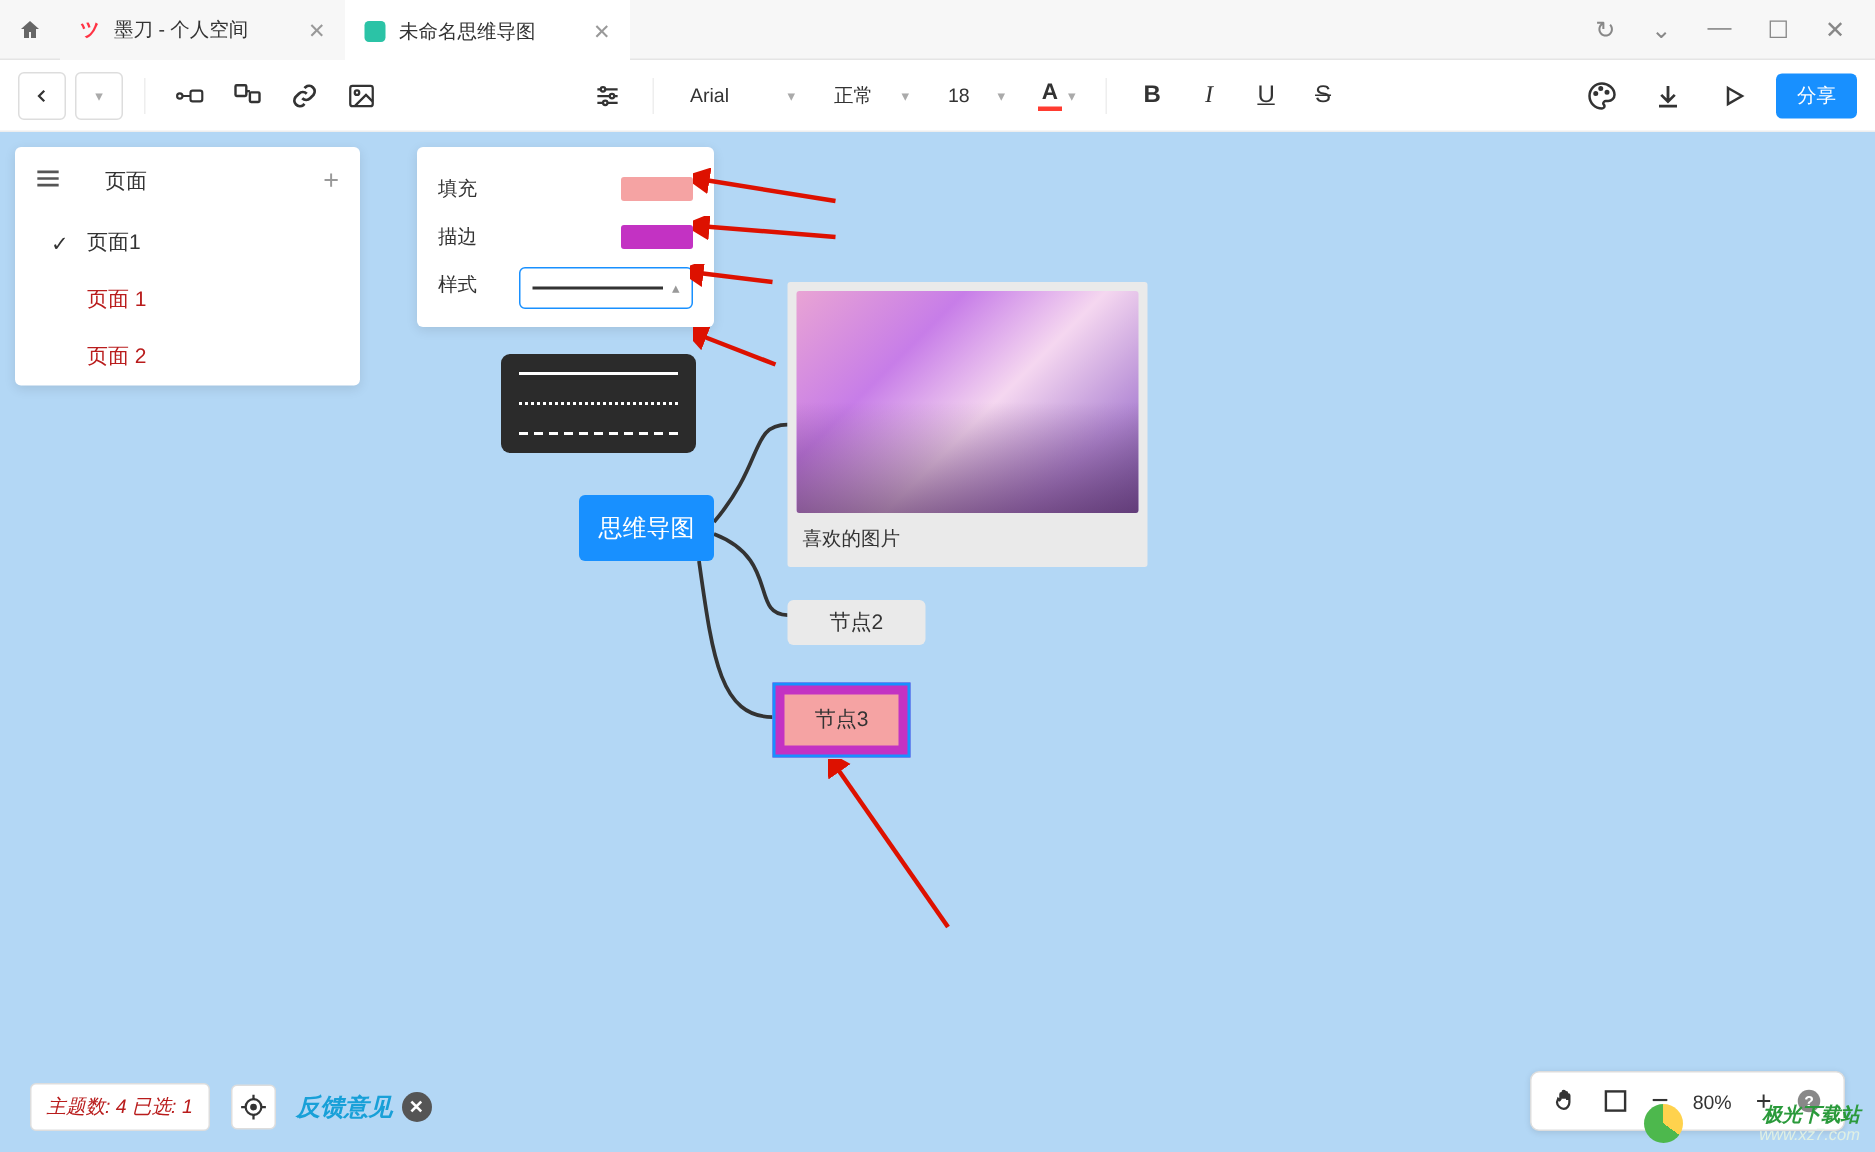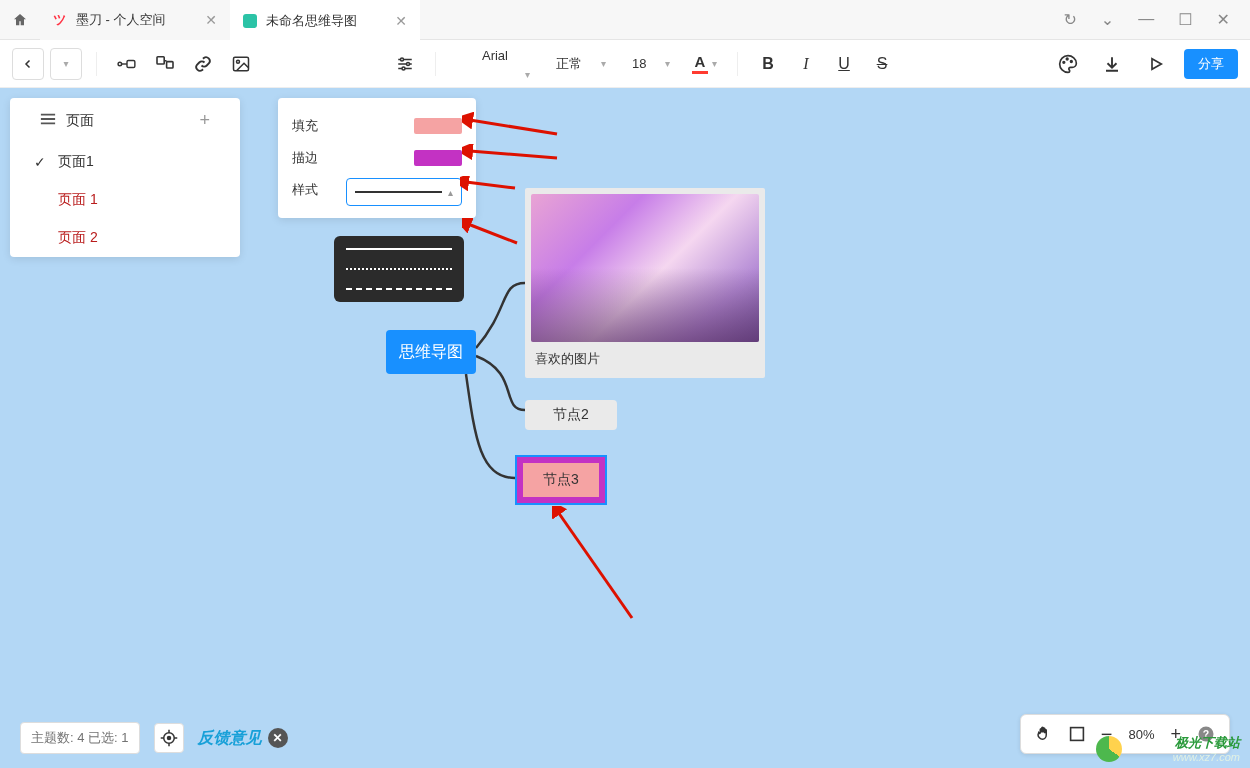--- a/index.html
+++ b/index.html
@@ -22,21 +22,21 @@
 .tb-sep { width: 1px; height: 24px; background: #eee; margin: 0 8px; }
 .tb-dropdown { display: flex; align-items: center; gap: 6px; padding: 0 10px; height: 32px; border-radius: 4px; font-size: 13px; color: #333; }
 .tb-right { margin-left: auto; display: flex; align-items: center; gap: 12px; }
 .share-btn { background: #1890ff; color: #fff; padding: 6px 14px; border-radius: 4px; font-size: 13px; }
 
 
 .canvas { position: absolute; top: 88px; left: 0; right: 0; bottom: 0; background: #b3d7f5; }
 
 
 .pages-panel { position: absolute; top: 10px; left: 10px; width: 230px; background: #fff; border-radius: 4px; box-shadow: 0 2px 8px rgba(0,0,0,0.1); }
-.pages-hdr { display: flex; align-items: center; padding: 12px 30px; font-size: 14px; color: #333; }
+.pages-hdr { display: flex; align-items: center; padding: 12px 14px; font-size: 14px; color: #333; gap: 20px; }
 .pages-hdr .menu-icon { margin-right: 10px; color: #555; }
 .pages-hdr .add { margin-left: auto; color: #999; font-size: 18px; }
 .page-item { display: flex; align-items: center; padding: 10px 14px 10px 24px; font-size: 14px; color: #333; }
 .page-item .chk { margin-right: 10px; color: #333; width: 14px; }
 .page-item.sub { padding-left: 48px; color: #b91c1c; }
 
 
 .style-panel { position: absolute; top: 10px; left: 278px; width: 198px; background: #fff; border-radius: 4px; box-shadow: 0 2px 8px rgba(0,0,0,0.1); padding: 12px 14px; }
 .style-row { display: flex; align-items: center; height: 32px; font-size: 13px; color: #333; }
 .style-row .label { flex: 1; }
@@ -64,21 +64,21 @@
 .node-3 { flex: 1; background: #f5a3a3; display: flex; align-items: center; justify-content: center; color: #333; font-size: 14px; }
 
 
 svg.edges { position: absolute; left: 0; top: 0; width: 100%; height: 100%; pointer-events: none; }
 
 
 .arrow { position: absolute; pointer-events: none; }
 
 
 .bottom-left { position: absolute; left: 20px; bottom: 14px; display: flex; align-items: center; gap: 14px; }
-.stat-box { background: #fff; border: 1px solid #ddd; border-radius: 4px; padding: 6px 10px; font-size: 13px; color: #737373; }
+.stat-box { background: #fff; border: 1px solid #ddd; border-radius: 4px; padding: 6px 10px; font-size: 13px; color: #b91c1c; font-style: italic; }
 .target-btn { width: 30px; height: 30px; background: #fff; border: 1px solid #ddd; border-radius: 4px; display: flex; align-items: center; justify-content: center; color: #333; }
 .feedback { color: #18a0d8; font-size: 16px; font-weight: bold; font-style: italic; display: flex; align-items: center; gap: 6px; }
 .feedback .x { width: 20px; height: 20px; border-radius: 50%; background: #555; color: #fff; font-size: 12px; display: flex; align-items: center; justify-content: center; font-style: normal; }
 
 .zoom-bar { position: absolute; right: 20px; bottom: 14px; background: #fff; border: 1px solid #ddd; border-radius: 6px; height: 40px; display: flex; align-items: center; gap: 16px; padding: 0 14px; font-size: 13px; color: #333; box-shadow: 0 1px 4px rgba(0,0,0,0.1); }
 .zoom-bar .zi { display: flex; align-items: center; justify-content: center; }
 
 .watermark { position: absolute; right: 10px; bottom: 4px; font-size: 12px; color: #fff; text-align: right; line-height: 1.2; pointer-events:none;font-style:italic; }
 .watermark .brand { color: #2a9a3b; font-size: 13px; font-weight: bold; }
 .watermark .url { color: #e0f0e4; font-size: 11px; }
@@ -158,21 +158,21 @@
   <div style="flex:0 0 120px;"></div>
   <div class="tb-btn">
     <svg width="18" height="18" viewBox="0 0 24 24" fill="none" stroke="#333" stroke-width="2">
         <path d="M3 6h18M3 12h18M3 18h18"></path>
         <circle cx="8" cy="6" r="2" fill="#fff"></circle>
         <circle cx="16" cy="12" r="2" fill="#fff"></circle>
         <circle cx="10" cy="18" r="2" fill="#fff"></circle>
       </svg>
   </div>
   <div class="tb-sep"></div>
-  <div class="tb-dropdown" style="width:90px;flex-direction:column;">
+  <div class="tb-dropdown" style="width:90px;">
     <span>Arial</span>
     <span class="chev" style="margin-left:auto;">▾</span>
   </div>
   <div class="tb-dropdown" style="width:70px;">
     <span>正常</span>
     <span class="chev" style="margin-left:auto;">▾</span>
   </div>
   <div class="tb-dropdown" style="width:58px;">
     <span>18</span>
     <span class="chev" style="margin-left:auto;">▾</span>

